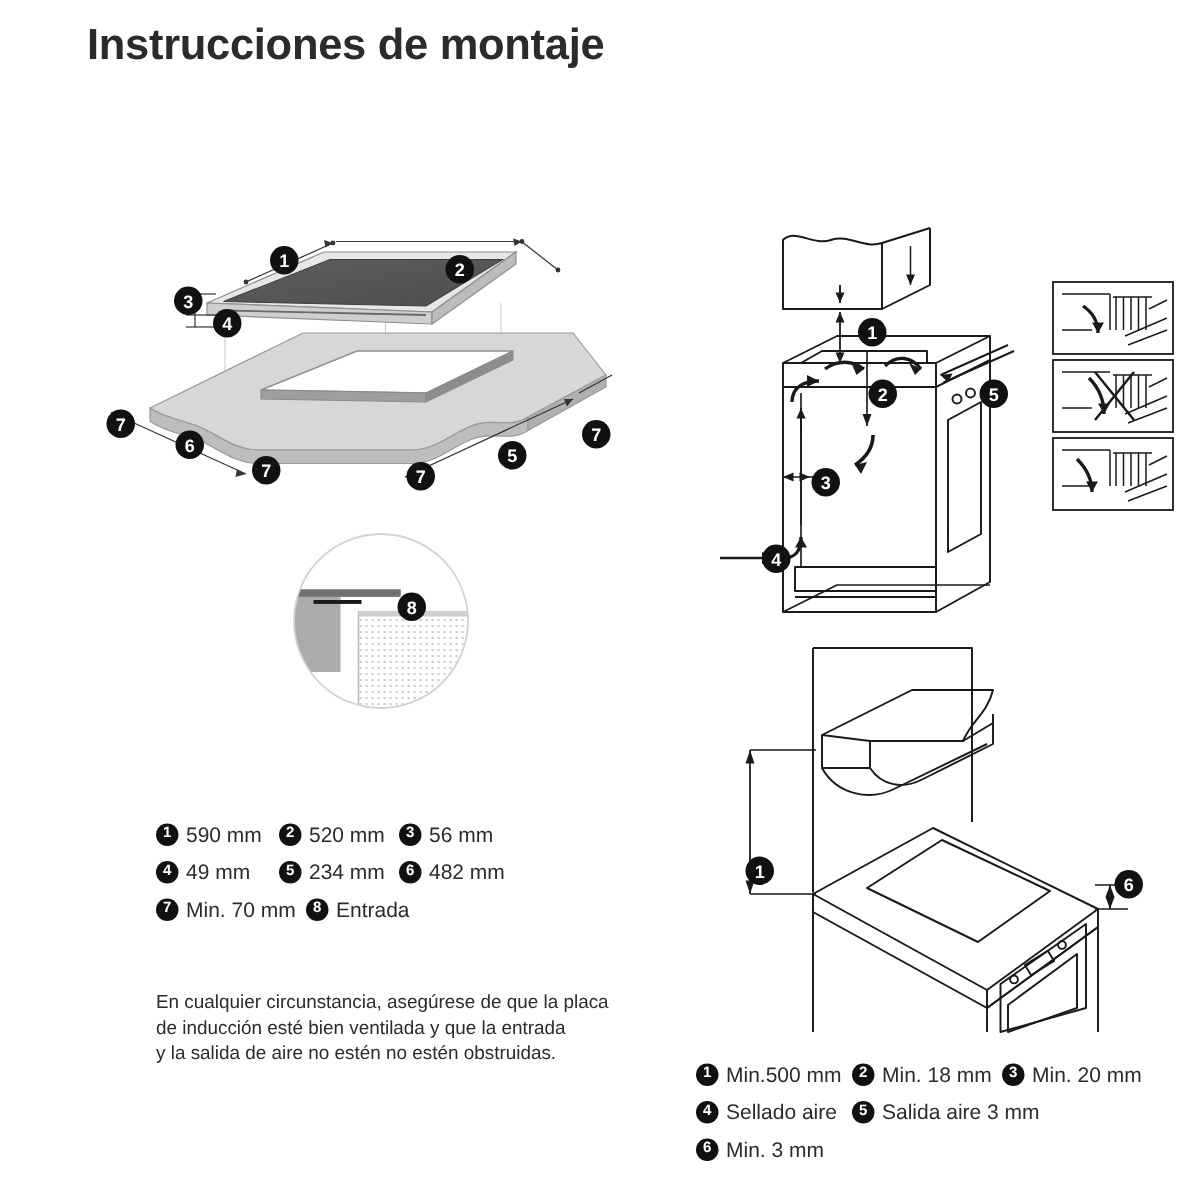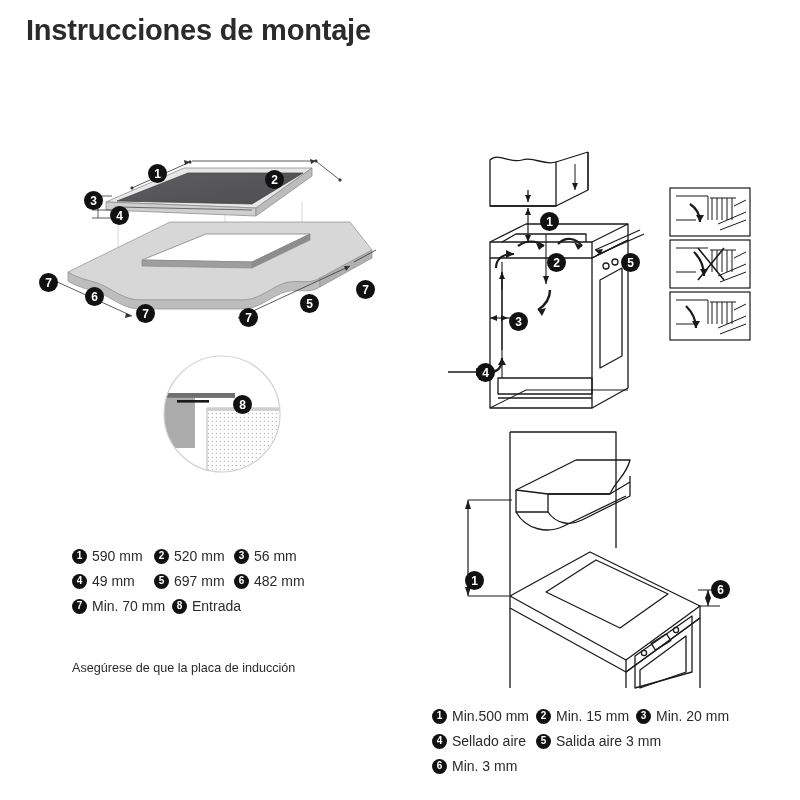--- a/index.html
+++ b/index.html
@@ -2,21 +2,21 @@
 <html><head>
 <meta charset="utf-8">
 <title>Instrucciones de montaje</title>
 <style>
   html,body{margin:0;padding:0;background:#ffffff;}
   body{
     width:800px;height:800px;position:relative;overflow:hidden;
     font-family:"Liberation Sans","DejaVu Sans",sans-serif;
     color:#231f20;
   }
-  .page{position:absolute;inset:0;}
+  .page{position:absolute;inset:0;margin-left:32px;}
 
   
   .title{
     position:absolute;left:26px;top:14px;
     font-size:29px;font-weight:bold;letter-spacing:-0.2px;
     color:#2b2b2b;
   }
 
   
   .badge{
@@ -216,42 +216,44 @@
       </div>
     </div>
 
     <div class="row">
       <div class="item" style="width:82px;">
         <span class="badge">4</span>
         <span class="txt">49 mm</span>
       </div>
       <div class="item" style="width:80px;">
         <span class="badge">5</span>
-        <span class="txt">697 mm</span>
+        <span class="txt">234 mm</span>
       </div>
       <div class="item">
         <span class="badge">6</span>
         <span class="txt">482 mm</span>
       </div>
     </div>
 
     <div class="row">
       <div class="item" style="width:100px;">
         <span class="badge">7</span>
         <span class="txt">Min. 70 mm</span>
       </div>
       <div class="item">
         <span class="badge">8</span>
         <span class="txt">Entrada</span>
       </div>
     </div>
   </div>
 
   <div class="note">
-    <div>Asegúrese de que la placa de inducción</div>
+    <div>En cualquier circunstancia, asegúrese de que la placa</div>
+    <div>de inducción esté bien ventilada y que la entrada</div>
+    <div>y la salida de aire no estén no estén obstruidas.</div>
   </div>
 
   <div class="dwg" style="left:440px;top:150px;width:240px;height:270px;">
     <svg width="240" height="270" viewBox="0 0 240 270">
       <g fill="none" stroke="#1a1a1a" stroke-width="1.3" stroke-linejoin="round">
 
         <path d="M 50,56 L 50,10
                  C 58,2 70,14 82,10
                  C 94,6 104,16 116,12
                  L 116,56 Z"></path>
@@ -456,21 +458,21 @@
 
   <div class="legend" style="left:432px;top:708px;">
 
     <div class="row">
       <div class="item" style="width:104px;">
         <span class="badge">1</span>
         <span class="txt">Min.500 mm</span>
       </div>
       <div class="item" style="width:100px;">
         <span class="badge">2</span>
-        <span class="txt">Min. 15 mm</span>
+        <span class="txt">Min. 18 mm</span>
       </div>
       <div class="item">
         <span class="badge">3</span>
         <span class="txt">Min. 20 mm</span>
       </div>
     </div>
 
     <div class="row">
       <div class="item" style="width:104px;">
         <span class="badge">4</span>

